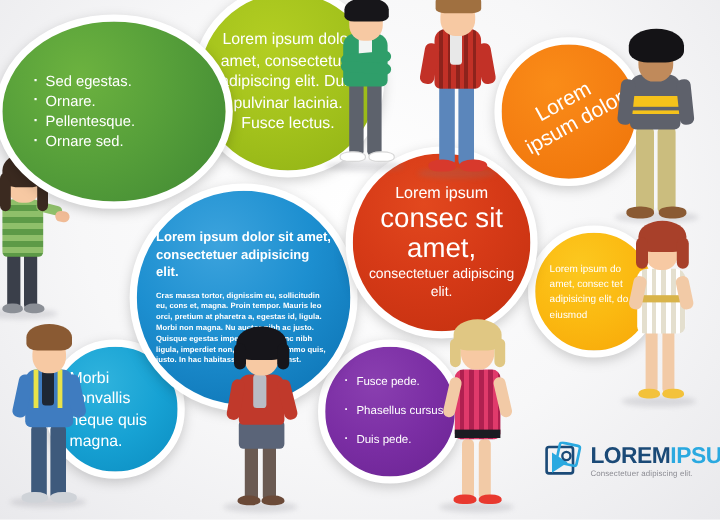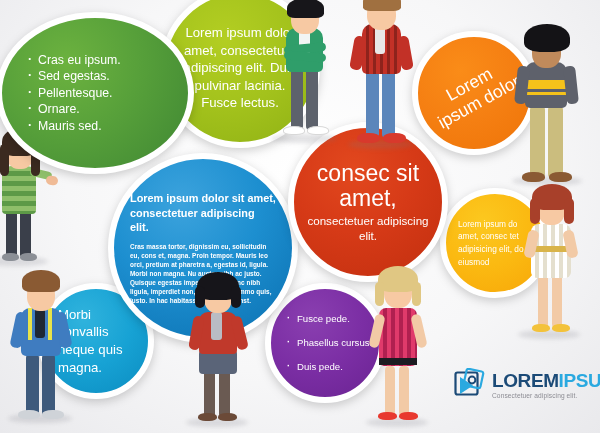--- a/index.html
+++ b/index.html
@@ -246,46 +246,46 @@
     <div class="arm" style="left:56px;top:56px;width:10px;height:34px;background:#f2caa6;transform:rotate(-13deg);"></div>
     <div class="hd" style="left:26px;top:18px;width:28px;height:32px;background:#f7c9a3;"></div>
     <div class="hr" style="left:20px;top:8px;width:40px;height:26px;background:#e0c783;border-radius:50% 50% 28% 28%;"></div>
     <div class="hr" style="left:17px;top:24px;width:9px;height:24px;background:#e0c783;border-radius:5px;"></div>
     <div class="hr" style="left:54px;top:24px;width:9px;height:24px;background:#e0c783;border-radius:5px;"></div>
   </div>
 
   <div class="bubble" id="b-green">
     <div class="inner">
       <ul>
-        <li>Cras eu ipsum.</li>
         <li>Sed egestas.</li>
+        <li>Ornare.</li>
         <li>Pellentesque.</li>
-        <li>Ornare.</li>
-        <li>Mauris sed.</li>
+        <li>Ornare sed.</li>
       </ul>
     </div>
   </div>
 
   <div class="bubble" id="b-lime">
     <div class="inner">Lorem ipsum dolor amet, consectetuer adipiscing elit. Duis  pulvinar lacinia.  Fusce lectus.</div>
   </div>
 
   <div class="bubble" id="b-orange">
     <div class="inner">Lorem ipsum dolor</div>
   </div>
 
   <div class="bubble" id="b-blue">
     <div class="inner">
-      <div class="head">Lorem ipsum dolor sit amet, consectetuer adipiscing elit.</div>
+      <div class="head">Lorem ipsum dolor sit amet, consectetuer adipisicing elit.</div>
       <div class="body">Cras massa tortor, dignissim eu, sollicitudin eu, cons et, magna. Proin tempor. Mauris leo orci, pretium at pharetra a, egestas id, ligula. Morbi non magna. Nu auctor nibh ac justo. Quisque egestas imperdiet risu Nunc nibh ligula, imperdiet non, feugiat eu, commo quis, justo. In hac habitasse platea dictumst.</div>
     </div>
   </div>
 
   <div class="bubble" id="b-red">
     <div class="inner">
+      <div class="l1">Lorem ipsum</div>
       <div class="l2">consec sit amet,</div>
       <div class="l3">consectetuer adipiscing elit.</div>
     </div>
   </div>
 
   <div class="bubble" id="b-yellow">
     <div class="inner">Lorem ipsum do amet, consec tet adipisicing elit, do eiusmod</div>
   </div>
 
   <div class="bubble" id="b-purple">

